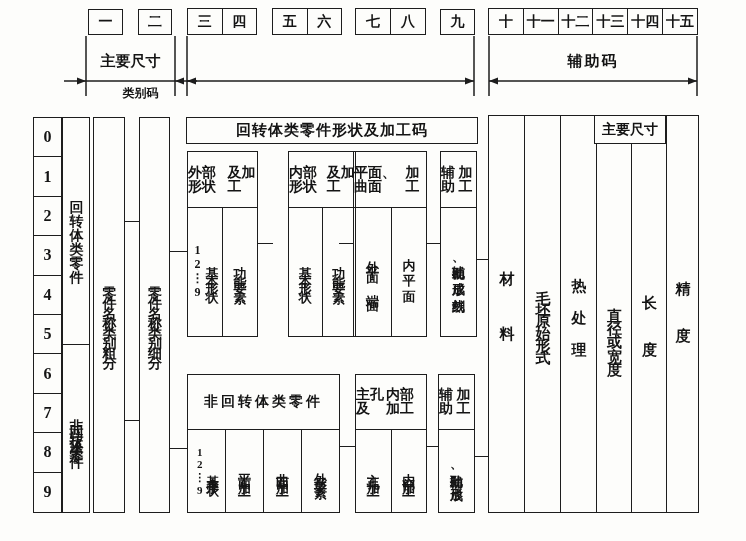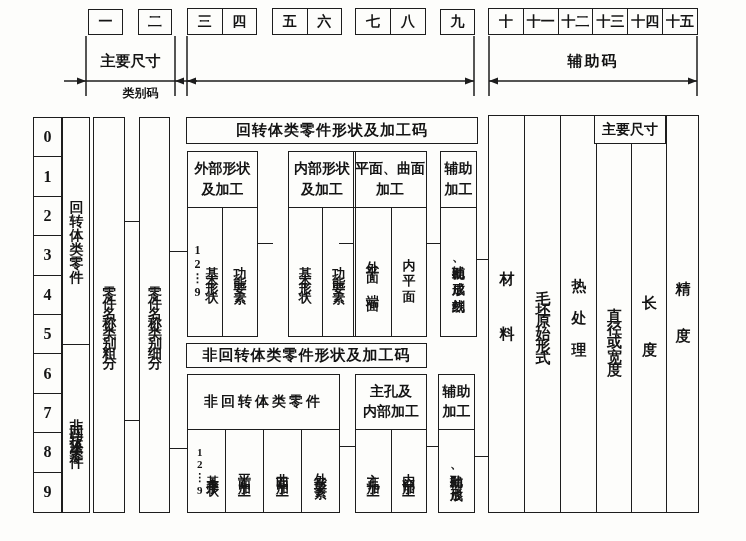--- a/index.html
+++ b/index.html
@@ -12,21 +12,21 @@
   .lbl{position:absolute;display:flex;align-items:center;justify-content:center;text-align:center;}
   .pairrow{display:flex;height:100%;}
   .pairrow .c{flex:1;display:flex;align-items:center;justify-content:center;font-size:14px;}
   .pairrow .c + .c{border-left:1.5px solid #1d1d1d;}
   .digitgrid{display:grid;grid-template-rows:repeat(10,1fr);}
   .digitgrid .dg{display:flex;align-items:center;justify-content:center;font-size:16px;
                  border-bottom:1.5px solid #1d1d1d;}
   .digitgrid .dg:last-child{border-bottom:none;}
   .split2{display:flex;flex-direction:column;}
   .group{display:flex;flex-direction:column;}
-  .group .ghead{border-bottom:1.5px solid #1d1d1d;display:flex;flex-direction:column;
+  .group .ghead{border-bottom:1.5px solid #1d1d1d;display:flex;
                 align-items:center;justify-content:center;row-gap:7px;font-size:14px;line-height:1;}
   .group .gsubs{flex:1;display:flex;}
   .gsubs .sub{flex:1;display:flex;align-items:center;justify-content:center;}
   .gsubs .sub + .sub{border-left:1.5px solid #1d1d1d;}
   .numcol{display:flex;flex-direction:column;align-items:center;justify-content:center;line-height:1.15;}
   .auxwrap{display:flex;}
   .auxcol{display:flex;align-items:center;justify-content:center;box-sizing:border-box;}
   .auxcol + .auxcol{border-left:1.5px solid #1d1d1d;}
   svg line{stroke:#1d1d1d;stroke-width:1.5;}
   svg polygon{fill:#1d1d1d;}
@@ -185,23 +185,20 @@
       <span>辅助</span>
       <span>加工</span>
     </div>
     <div class="gsubs">
       <div class="sub">
         <span class="vt" style="font-size:13px;letter-spacing:1px;">辅助孔、成形、刻线</span>
       </div>
     </div>
   </div>
 
-  <div class="box hc" style="left:186px;top:343px;width:241px;height:25px;">
-    <span style="font-size:15px;letter-spacing:1px;">非回转体类零件形状及加工码</span>
-  </div>
 
   <div class="box group" style="left:187px;top:374px;width:153px;height:139px;">
     <div class="ghead" style="height:54px;">
       <span style="letter-spacing:3px;">非回转体类零件</span>
     </div>
     <div class="gsubs">
       <div class="sub" style="gap:1px;">
         <span class="numcol" style="font-size:11px;">
           <span>1</span>
           <span>2</span>

